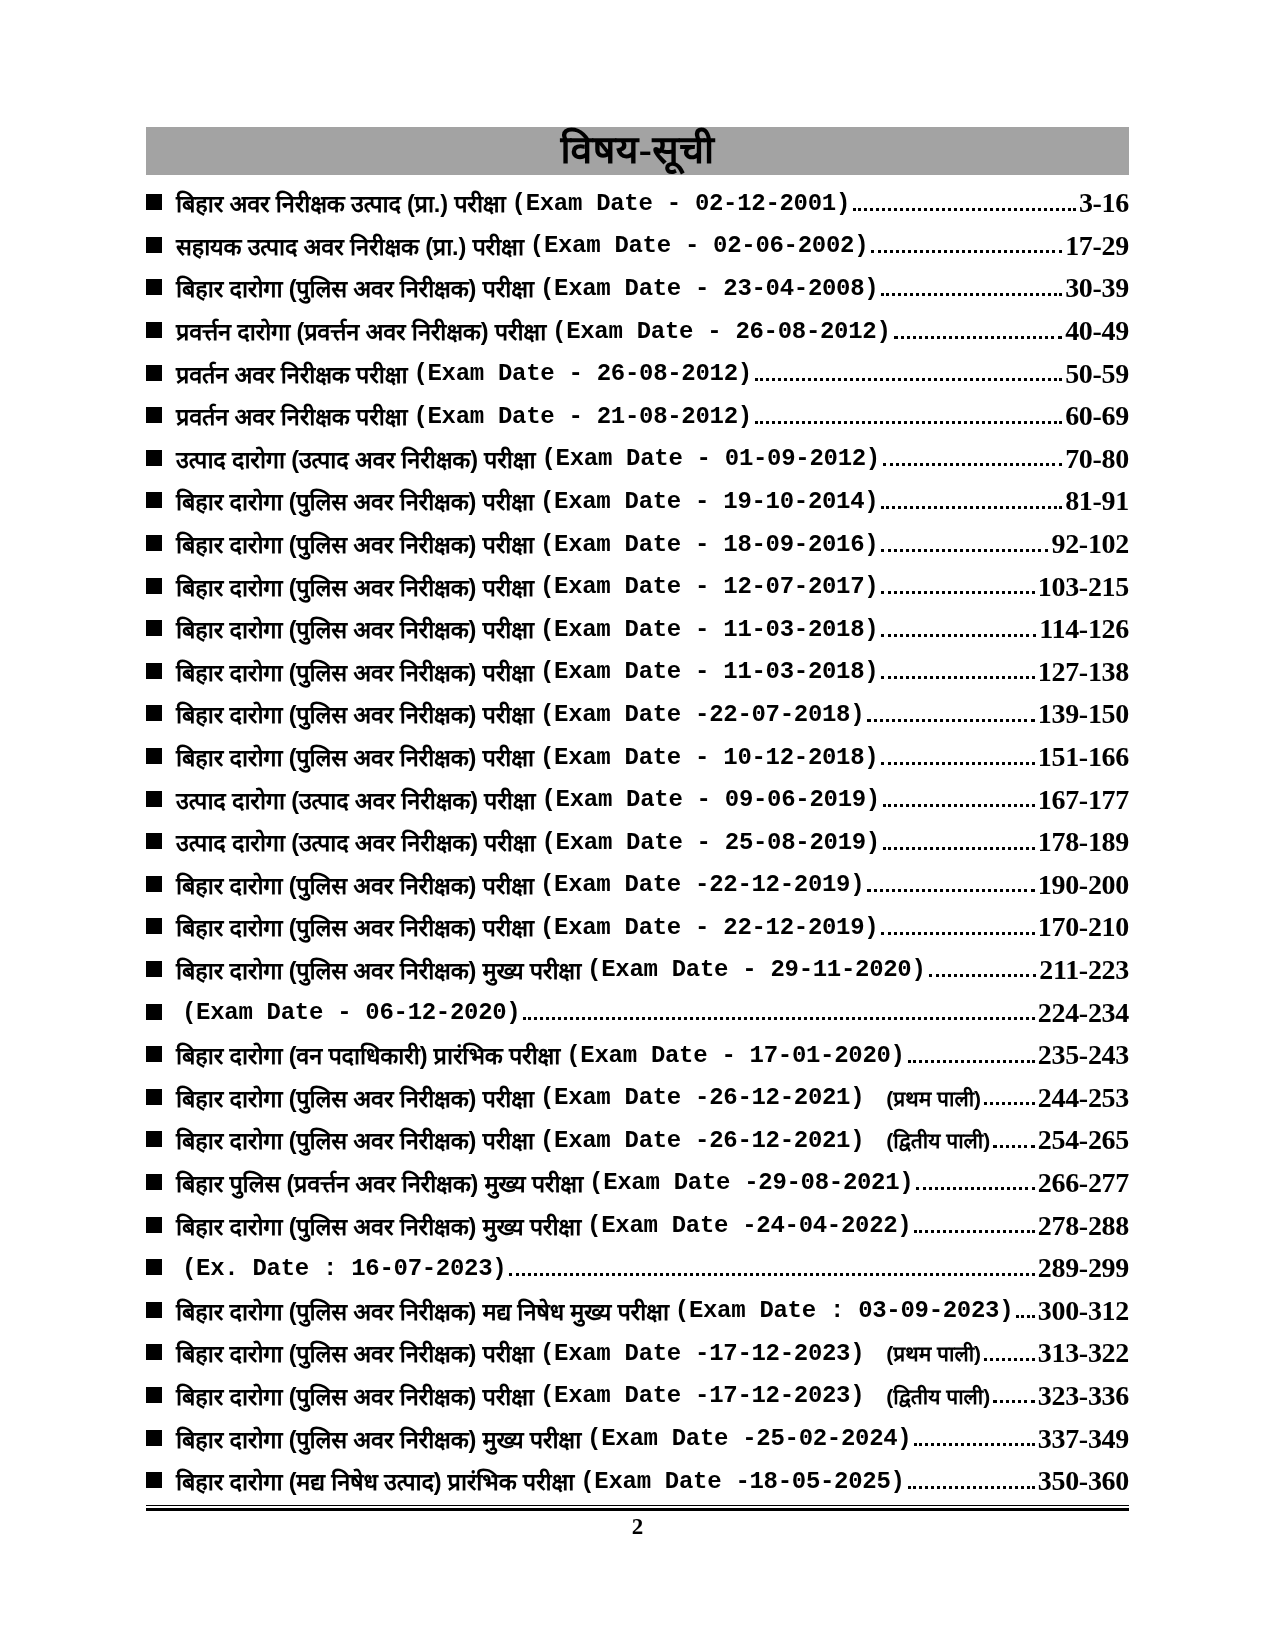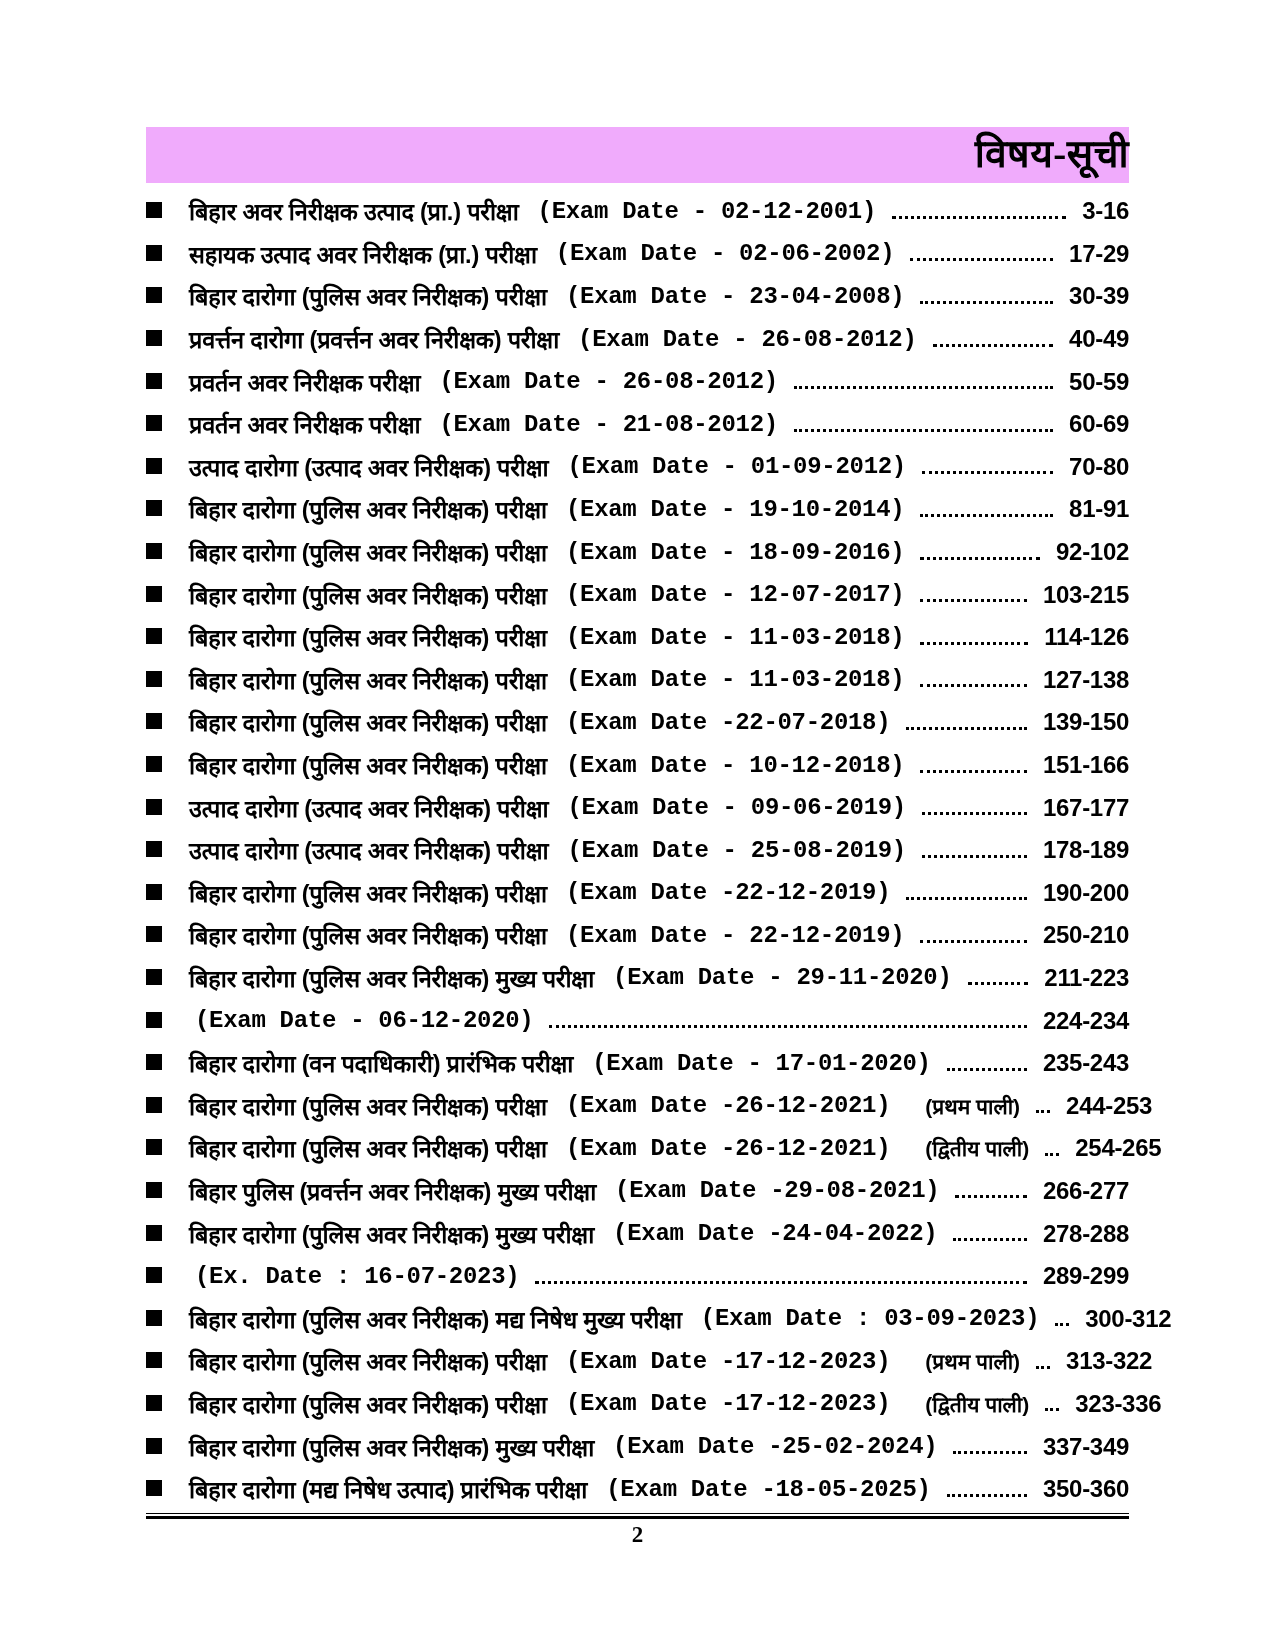--- a/index.html
+++ b/index.html
@@ -10,43 +10,42 @@
     color: #000;
     overflow: hidden;
   }
   .page {
     position: absolute;
     left: 146px; top: 0;
     width: 983px; height: 1650px;
   }
   .title-bar {
     margin-top: 127px;
-    height: 56px;
-    background: #f0abfc;
+    height: 48px;
+    background: #a3a3a3;
     display: flex;
     align-items: center;
-    justify-content: flex-end;
+    justify-content: center;
   }
   .title-bar .title {
     font-family: "Liberation Serif", serif;
     font-weight: 700;
     font-size: 39px;
     line-height: 1;
     letter-spacing: 0.5px;
     padding-bottom: 4px;
   }
   .toc-list {
     margin-top: 7px;
   }
   .toc-row {
     height: 42.6px;
     display: flex;
     align-items: center;
     white-space: nowrap;
-    gap: 13px;
   }
   .bullet {
     flex: none;
     width: 16px; height: 16px;
     background: #000;
     margin-right: 14px;
     margin-top: -2px;
   }
   .hi {
     font-family: "Liberation Sans", sans-serif;
@@ -72,23 +71,23 @@
     min-width: 14px;
     border-bottom: 3px dotted #000;
     margin: 0 3px;
     height: 0;
     align-self: center;
     position: relative;
     top: 6px;
   }
   .pages {
     flex: none;
-    font-family: Liberation Sans, sans-serif;
-    font-weight: 700;
-    font-size: 24px;
+    font-family: Liberation Serif, serif;
+    font-weight: 700;
+    font-size: 28px;
     letter-spacing: -0.3px;
   }
   .footer-rule {
     margin-top: 3px;
     height: 6px;
     border-top: 1.5px solid #000;
     border-bottom: 3.5px solid #000;
   }
   .footer-pagenum {
     text-align: center;
@@ -260,21 +259,21 @@
     <span class="leader"></span>
     <span class="pages">190-200</span>
   </div>
 
   <div class="toc-row">
     <span class="bullet"></span>
     <span class="hi">बिहार दारोगा (पुलिस अवर निरीक्षक) परीक्षा</span>
     <span class="en">(Exam Date - 22-12-2019)</span>
 
     <span class="leader"></span>
-    <span class="pages">250-210</span>
+    <span class="pages">170-210</span>
   </div>
 
   <div class="toc-row">
     <span class="bullet"></span>
     <span class="hi">बिहार दारोगा (पुलिस अवर निरीक्षक) मुख्य परीक्षा</span>
     <span class="en">(Exam Date - 29-11-2020)</span>
 
     <span class="leader"></span>
     <span class="pages">211-223</span>
   </div>

